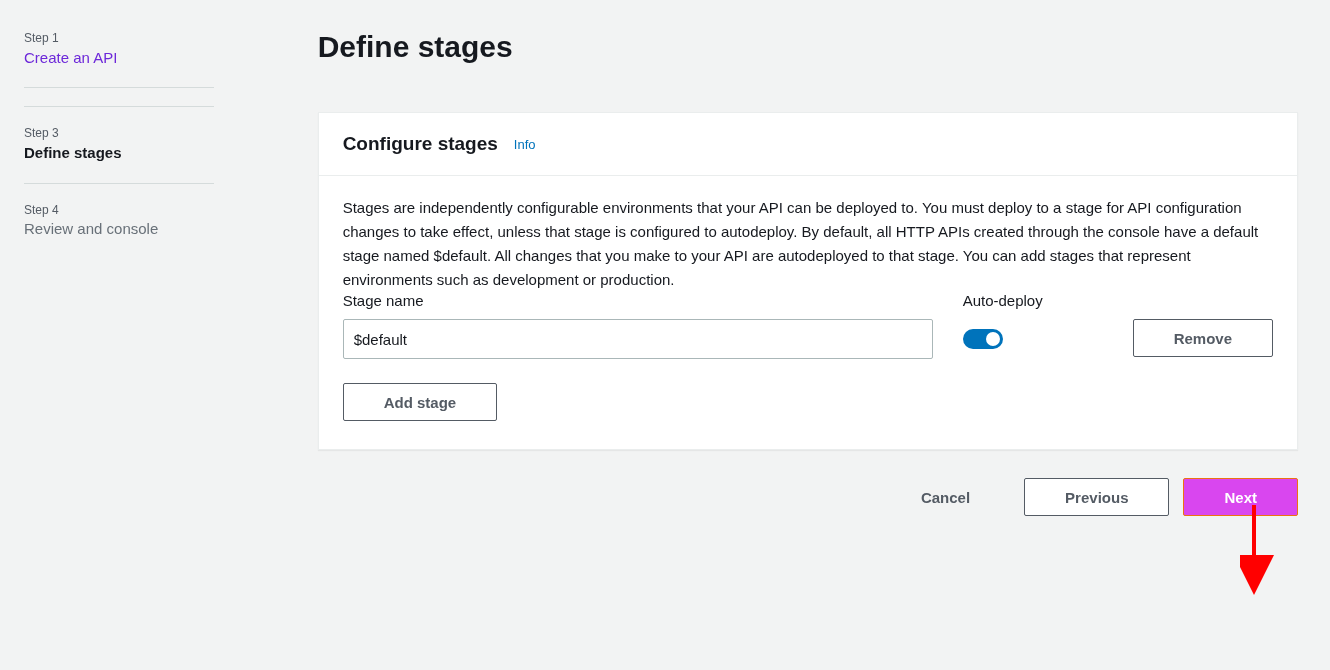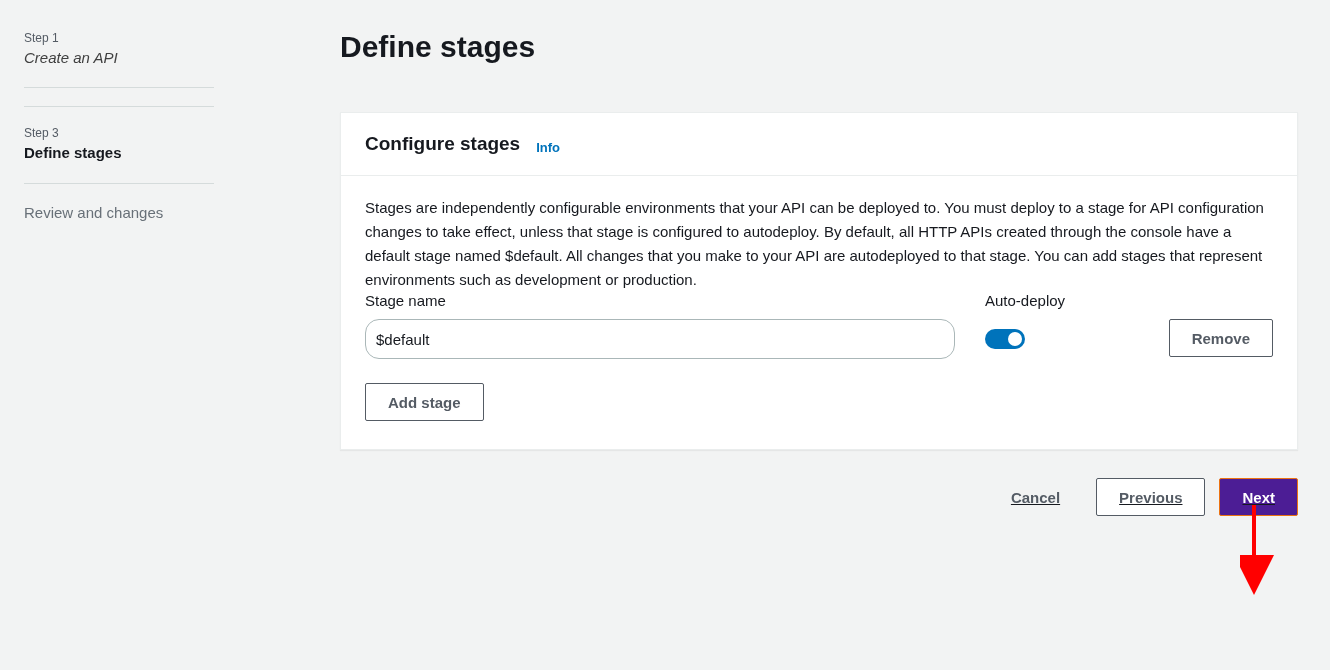--- a/index.html
+++ b/index.html
@@ -30,23 +30,22 @@
     .step-label {
       font-size: 12px;
       color: #545b64;
       line-height: 1.4;
     }
     .step-title {
       font-size: 15px;
       line-height: 1.5;
     }
     .step-title.link {
-      color: #404040;
-      cursor: pointer;
-      font-style: italic;
+      color: #6d28d9;
+      cursor: pointer;
     }
     .step-title.active {
       color: #16191f;
       font-weight: 700;
     }
     .step-title.inactive {
       color: #687078;
     }
 
     .main {
@@ -61,32 +60,32 @@
     }
     .panel {
       background: #fff;
       border: 1px solid #eaeded;
       box-shadow: 0 1px 1px rgba(0,0,0,0.05);
     }
     .panel-header {
       padding: 20px 24px;
       border-bottom: 1px solid #eaeded;
       display: flex;
-      align-items: flex-end;
+      align-items: center;
       gap: 16px;
     }
     .panel-heading {
       font-size: 19px;
       font-weight: 700;
       color: #16191f;
     }
     .info-link {
       font-size: 13px;
       color: #0073bb;
-      font-weight: 700;
+      font-weight: 400;
       cursor: pointer;
     }
     .panel-body {
       padding: 20px 24px 28px 24px;
     }
     .panel-desc {
       font-size: 15px;
       color: #16191f;
       line-height: 1.6;
     }
@@ -102,21 +101,21 @@
     .field-label {
       font-size: 15px;
       color: #16191f;
       margin-bottom: 10px;
       display: block;
     }
     .text-input {
       width: 100%;
       height: 40px;
       border: 1px solid #aab7b8;
-      border-radius: 14px;
+      border-radius: 2px;
       padding: 0 10px;
       font-size: 15px;
       color: #16191f;
       background: #fff;
     }
     .field-toggle {
       flex: 0 0 140px;
     }
     .toggle-wrap {
       height: 40px;
@@ -139,49 +138,48 @@
       position: absolute;
       top: 3px;
       right: 3px;
     }
     .field-remove {
       flex: 0 0 auto;
       margin-left: auto;
     }
     .btn {
       height: 38px;
-      padding: 0 22px;
+      padding: 0 40px;
       font-size: 15px;
       font-weight: 700;
       border-radius: 2px;
       cursor: pointer;
       display: inline-flex;
       align-items: center;
       justify-content: center;
       border: 1px solid #545b64;
       background: #fff;
       color: #545b64;
     }
     .btn.ghost {
       border: none;
       background: transparent;
       color: #545b64;
     }
     .btn.primary {
-      background: #4c1d95;
+      background: #d946ef;
       border-color: #ec7211;
       color: #fff;
     }
     .footer-actions {
       display: flex;
       justify-content: flex-end;
       align-items: center;
       gap: 14px;
       margin-top: 28px;
-      text-decoration: underline;
     }
     .arrow-annotation {
       position: absolute;
       pointer-events: none;
     }
   </style>
 </head>
 <body>
 
 <div class="container">
@@ -191,21 +189,22 @@
       <div class="step-title link">Create an API</div>
     </div>
     <div class="step-divider"></div>
     <div class="step-divider"></div>
     <div class="step-item">
       <div class="step-label">Step 3</div>
       <div class="step-title active">Define stages</div>
     </div>
     <div class="step-divider"></div>
     <div class="step-item">
-      <div class="step-title inactive">Review and changes</div>
+      <div class="step-label">Step 4</div>
+      <div class="step-title inactive">Review and console</div>
     </div>
   </aside>
 
   <main class="main">
     <h1 class="page-title">Define stages</h1>
 
     <section class="panel">
       <div class="panel-header">
         <span class="panel-heading">Configure stages</span>
         <span class="info-link">Info</span>

